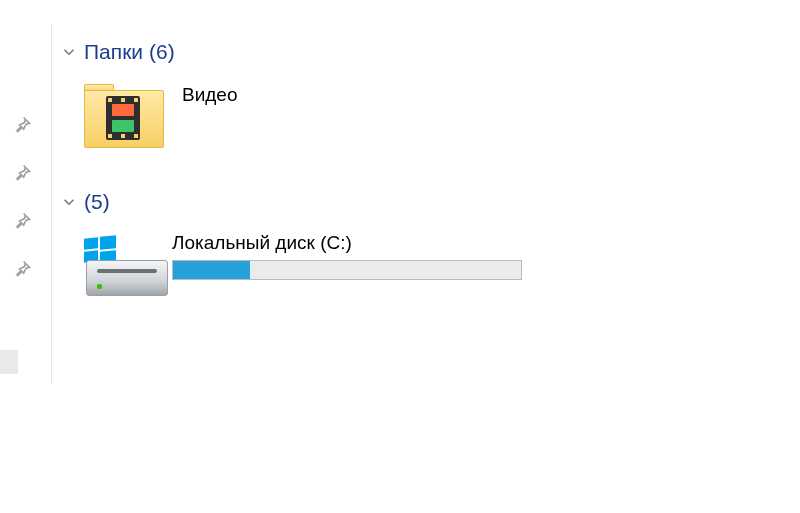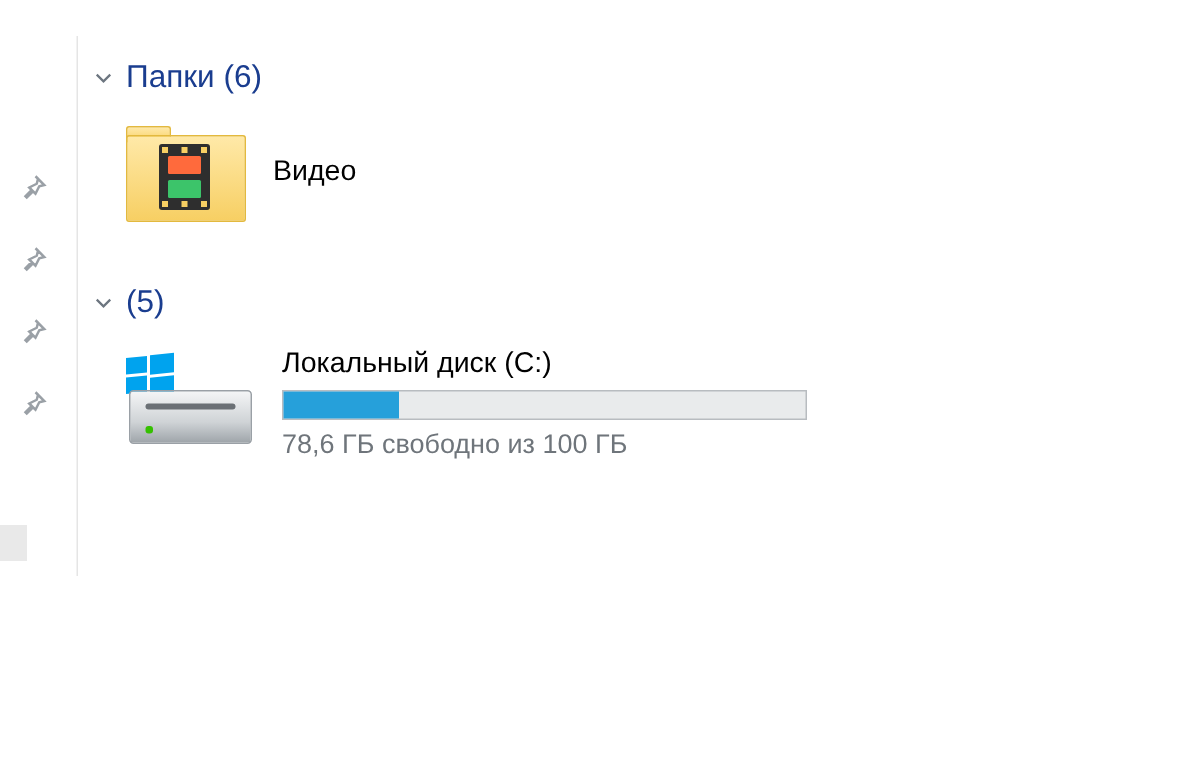--- a/index.html
+++ b/index.html
@@ -68,21 +68,20 @@
     width: 18px;
     height: 18px;
     margin-right: 6px;
     color: #6d7680;
   }
   .group-header .chev svg { width: 18px; height: 18px; display:block; }
   .group-header .label-wrap { display:flex; gap:6px; }
 
   .item-row {
     display: flex;
-    align-items: center;
     margin-top: 20px;
     margin-left: 24px;
   }
   .item-row .label {
     margin-left: 20px;
     font-size: 19px;
     color: #000;
   }
 
   
@@ -161,21 +160,21 @@
   }
   .drive-icon .drivebody .slot {
     position:absolute; left:10px; top:8px; width:60px; height:4px;
     background:#6b7075; border-radius:2px;
   }
   .drive-icon .drivebody .led {
     position:absolute; left:10px; bottom:6px; width:5px; height:5px;
     background:#35c f00; background:#35c000; border-radius:2px;
   }
 
-  .drive-meta { margin-left: 20px; }
+  .drive-meta { margin-left: 4px; }
   .drive-name { font-size: 19px; color:#000; }
   .capacity-bar {
     margin-top: 6px;
     width: 350px;
     height: 20px;
     border: 1px solid #b8bcc0;
     background: #e9ebec;
     position: relative;
     box-sizing: border-box;
   }
@@ -280,19 +279,18 @@
           <div class="drivebody">
             <div class="slot"></div>
             <div class="led"></div>
           </div>
         </div>
         <div class="drive-meta">
           <div class="drive-name">Локальный диск (C:)</div>
           <div class="capacity-bar">
             <div class="fill" style="width:22%;"></div>
           </div>
-          <div class="drive-free">78,6 ГБ свободно из 100 ГБ</div>
         </div>
       </div>
     </div>
 
   </div>
 </div>
 
 </body></html>

